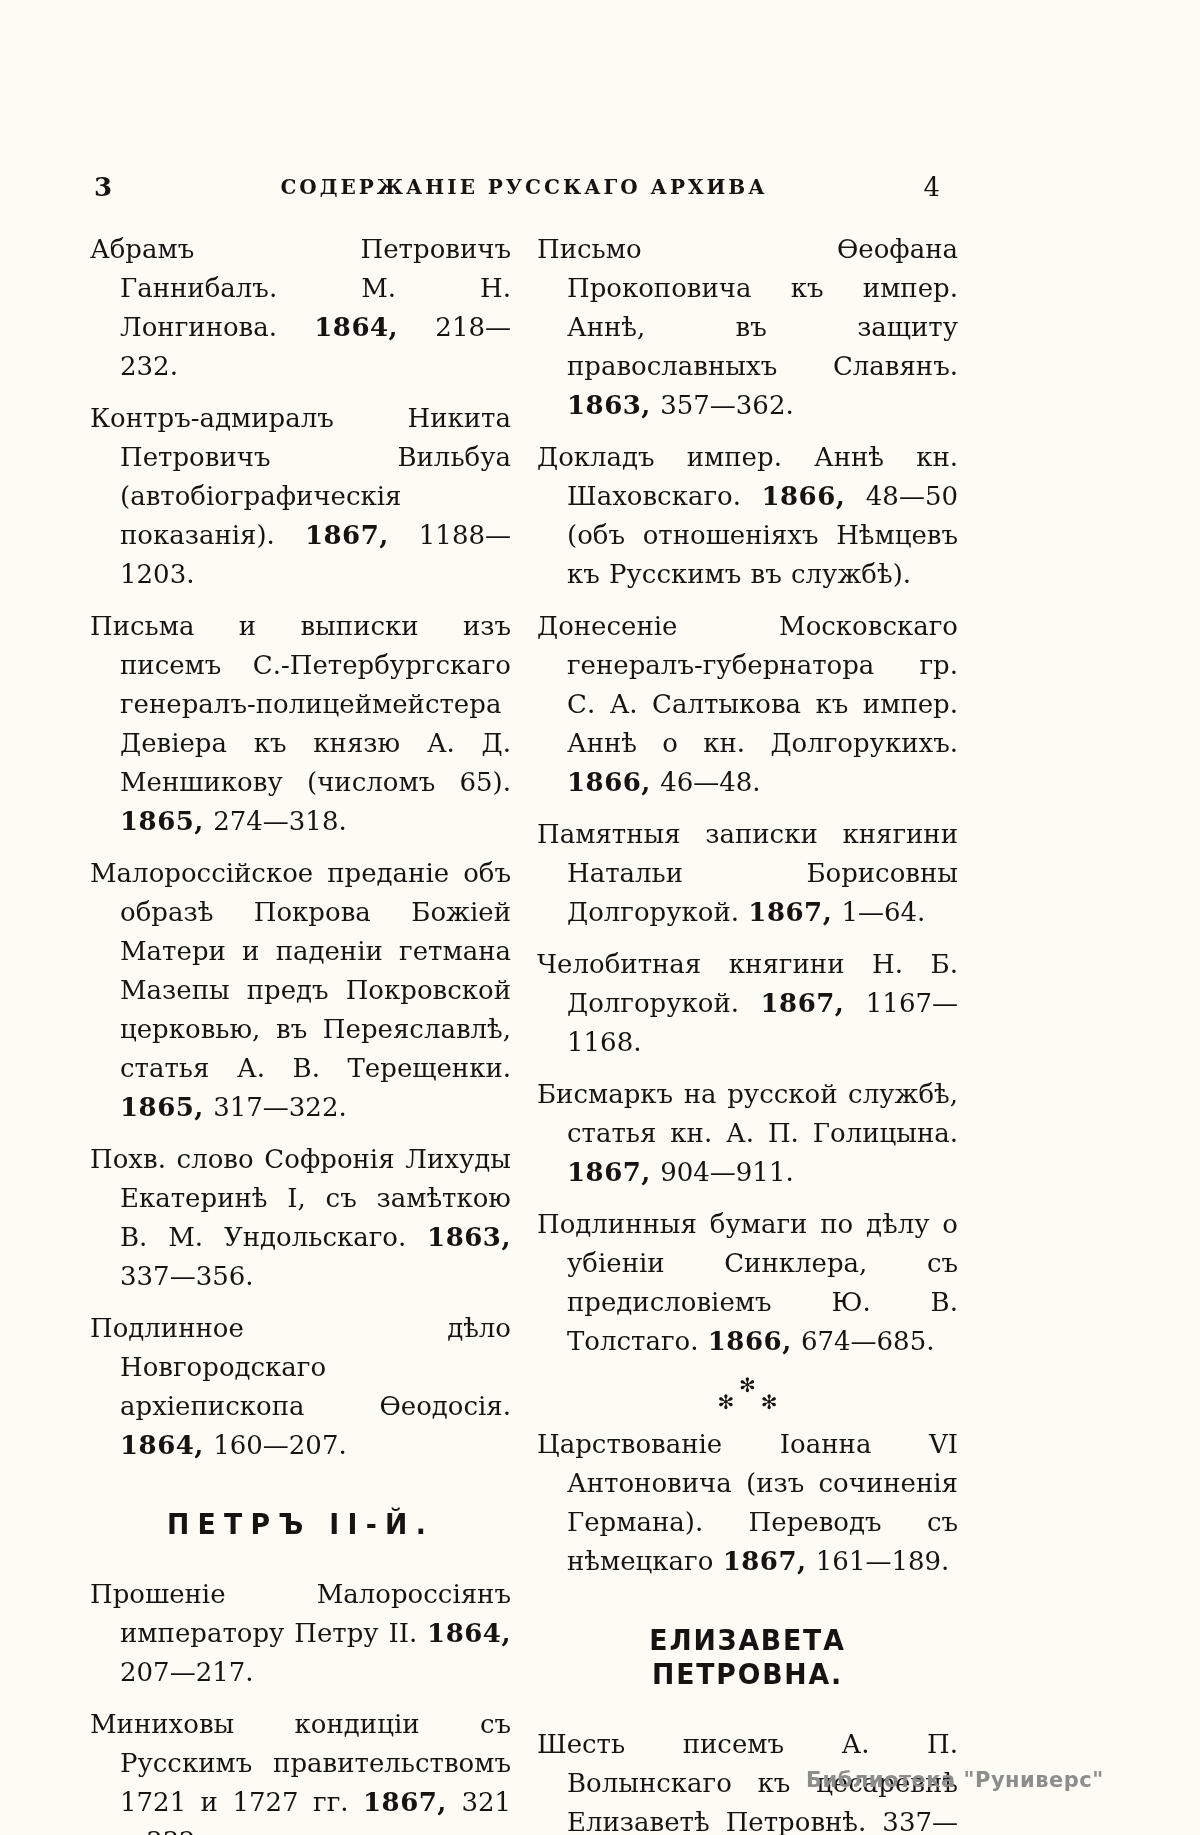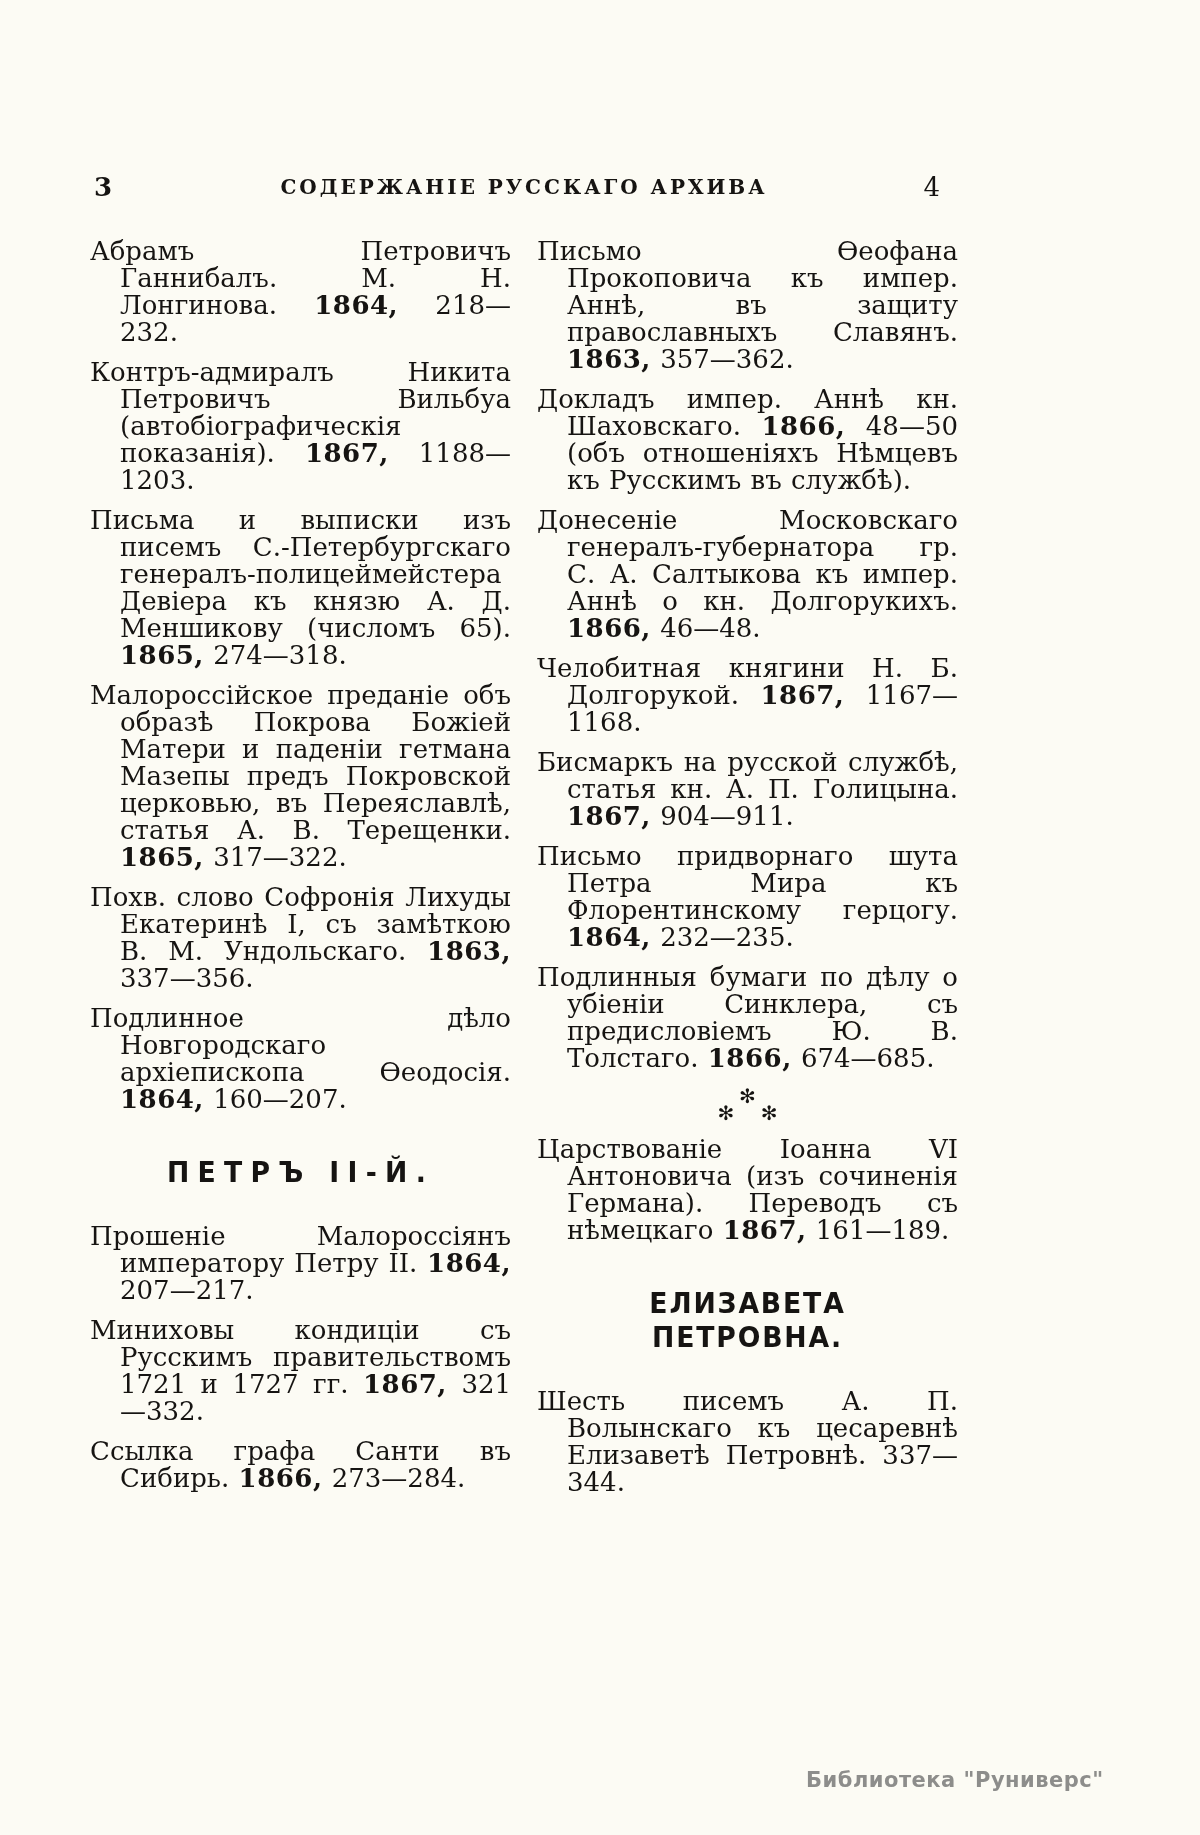--- a/index.html
+++ b/index.html
@@ -40,23 +40,23 @@
     letter-spacing: 3px;
     font-family: "DejaVu Serif", serif;
     padding-top: 3px;
   }
   .cols {
     display: flex;
     gap: 26px;
   }
   .col { width: 421px; }
   .entry {
-    margin: 12px 0 13px 0;
+    margin: 4px 0 13px 0;
     font-size: 26px;
-    line-height: 27px;
+    line-height: 39px;
     text-align: justify;
     padding-left: 30px;
     text-indent: -30px;
     word-spacing: 1px;
   }
   .entry b { font-weight: bold; letter-spacing: 0.5px; }
   .section-heading {
     font-family: "DejaVu Sans", sans-serif;
     font-weight: bold;
     font-size: 29px;
@@ -113,23 +113,23 @@
         <p class="entry">Прошеніе Малороссіянъ императору Петру II. <b>1864,</b> 207—217.</p>
         <p class="entry">Миниховы кондиціи съ Русскимъ правительствомъ 1721 и 1727 гг. <b>1867,</b> 321—332.</p>
         <p class="entry">Ссылка графа Санти въ Сибирь. <b>1866,</b> 273—284.</p>
 
       </div>
 
       <div class="col">
         <p class="entry">Письмо Ѳеофана Прокоповича къ импер. Аннѣ, въ защиту православныхъ Славянъ. <b>1863,</b> 357—362.</p>
         <p class="entry">Докладъ импер. Аннѣ кн. Шаховскаго. <b>1866,</b> 48—50 (объ отношеніяхъ Нѣмцевъ къ Русскимъ въ службѣ).</p>
         <p class="entry">Донесеніе Московскаго генералъ-губернатора гр. С. А. Салтыкова къ импер. Аннѣ о кн. Долгорукихъ. <b>1866,</b> 46—48.</p>
+        <p class="entry">Памятныя записки княгини Натальи Борисовны Долгорукой. <b>1867,</b> 1—64.</p>
         <p class="entry">Челобитная княгини Н. Б. Долгорукой. <b>1867,</b> 1167—1168.</p>
         <p class="entry">Бисмаркъ на русской службѣ, статья кн. А. П. Голицына. <b>1867,</b> 904—911.</p>
-        <p class="entry">Письмо придворнаго шута Петра Мира къ Флорентинскому герцогу. <b>1864,</b> 232—235.</p>
         <p class="entry">Подлинныя бумаги по дѣлу о убіеніи Синклера, съ предисловіемъ Ю. В. Толстаго. <b>1866,</b> 674—685.</p>
         <div class="asterism">
           <span>✻</span>
           <span>✻ ✻</span>
         </div>
         <p class="entry">Царствованіе Іоанна VI Антоновича (изъ сочиненія Германа). Переводъ съ нѣмецкаго <b>1867,</b> 161—189.</p>
         <h2 class="section-heading">ЕЛИЗАВЕТА ПЕТРОВНА.</h2>
         <p class="entry">Шесть писемъ А. П. Волынскаго къ цесаревнѣ Елизаветѣ Петровнѣ.  337—344.</p>
 
       </div>

